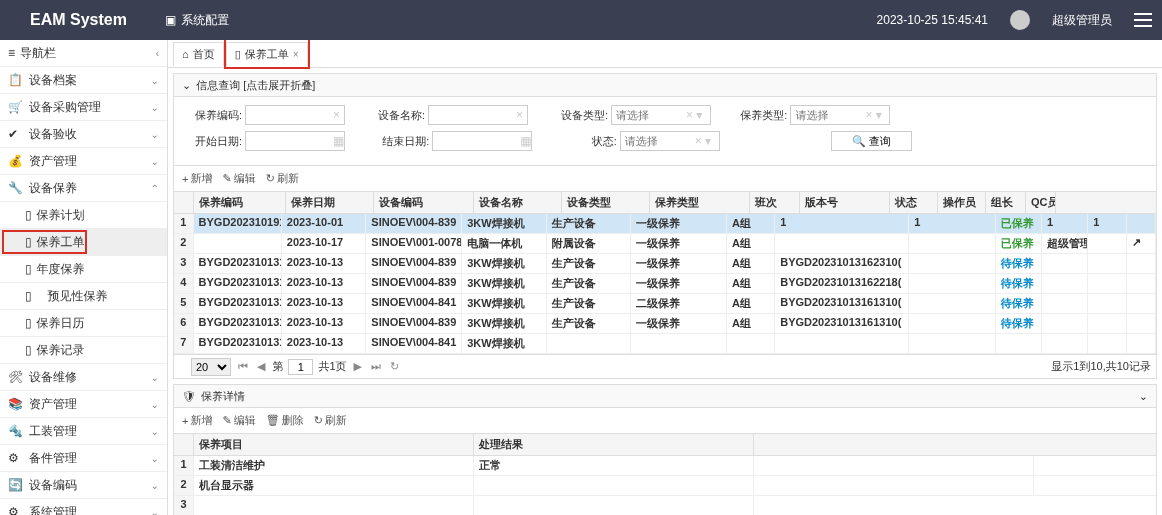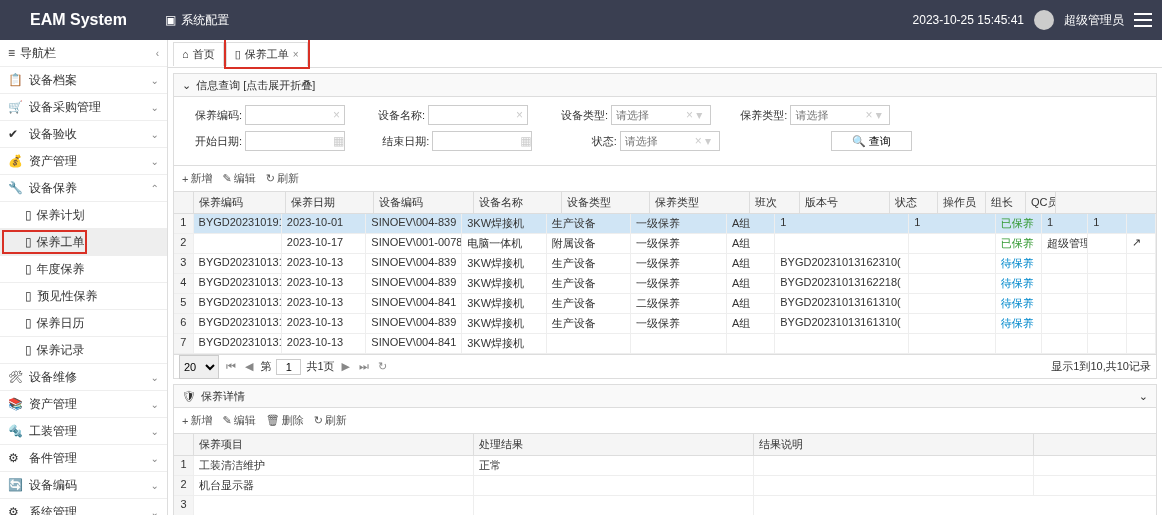--- a/index.html
+++ b/index.html
@@ -1,20 +1,20 @@
 <!DOCTYPE html>
 <html><head>
 <meta charset="utf-8">
 <style>
 * { margin: 0; padding: 0; box-sizing: border-box; font-family: "Microsoft YaHei", Arial, sans-serif; }
 body { background: #fff; font-size: 12px; color: #333; overflow: hidden; }
 .header { height: 40px; background: #3a3f51; color: #fff; display: flex; align-items: center; padding: 0 10px; }
 .logo { font-size: 16px; font-weight: bold; width: 155px; padding-left: 20px; }
 .sys-config { display: flex; align-items: center; gap: 5px; }
-.header-right { margin-left: auto; display: flex; align-items: center; gap: 10px; justify-content: space-between; }
+.header-right { margin-left: auto; display: flex; align-items: center; gap: 22px; justify-content: space-between; }
 .avatar { width: 20px; height: 20px; border-radius: 50%; background: #ccc; }
 .menu-icon { width: 18px; height: 14px; display: flex; flex-direction: column; justify-content: space-between; cursor: pointer; }
 .menu-icon span { height: 2px; background: #fff; }
 .container { display: flex; height: calc(100vh - 40px); }
 .sidebar { width: 168px; border-right: 1px solid #ddd; overflow-y: auto; background: #fff; }
 .side-item { height: 27px; display: flex; align-items: center; padding: 0 8px; border-bottom: 1px solid #eee; cursor: pointer; position: relative; }
 .side-item .icon { width: 16px; margin-right: 5px; font-size: 12px; }
 .side-item .chev { position: absolute; right: 8px; font-size: 10px; color: #888; }
 .side-sub { padding-left: 25px; background: #fff; }
 .side-sub.active { background: #eee; }
@@ -27,31 +27,31 @@
 .content { flex: 1; padding: 5px; overflow-y: auto; }
 .panel-header { height: 24px; display: flex; align-items: center; padding: 0 8px; border: 1px solid #ddd; background: #f9f9f9; font-size: 11px; gap: 5px; }
 .panel-body { border: 1px solid #ddd; border-top: none; padding: 8px; }
 .form-row { display: flex; gap: 25px; margin-bottom: 6px; align-items: center; }
 .form-group { display: flex; align-items: center; gap: 3px; }
 .form-label { width: 60px; text-align: right; font-size: 11px; }
 .form-input { width: 100px; height: 20px; border: 1px solid #ccc; padding: 0 4px; font-size: 11px; }
 .btn-search { height: 20px; padding: 0 20px; border: 1px solid #ccc; background: #fff; font-size: 11px; display: inline-flex; align-items: center; gap: 3px; cursor: pointer; }
 .toolbar { display: flex; gap: 10px; padding: 5px 8px; border: 1px solid #ddd; border-top: none; font-size: 11px; }
 .toolbar-btn { color: #555; cursor: pointer; display: flex; align-items: center; gap: 2px; }
-.grid { border: 1px solid #ddd; border-top: none; }
+.grid { border: 1px solid #ddd; border-top: none; font-weight: bold; }
 .grid-head { display: flex; background: #f5f5f5; border-bottom: 1px solid #ddd; height: 22px; }
 .grid-head .cell { border-right: 1px solid #ddd; padding: 3px 5px; font-size: 11px; overflow: hidden; white-space: nowrap; }
 .grid-row { display: flex; height: 20px; border-bottom: 1px solid #eee; }
 .grid-row.selected { background: #d0e5f5; }
 .grid-row .cell { border-right: 1px solid #eee; padding: 2px 5px; font-size: 11px; overflow: hidden; white-space: nowrap; }
 .cell.num { width: 20px; text-align: center; background: #f5f5f5; }
 .status-done { color: #393; }
 .status-wait { color: #08c; }
 .pager { height: 24px; border: 1px solid #ddd; border-top: none; display: flex; align-items: center; padding: 0 5px; gap: 5px; font-size: 11px; }
-.page-size { width: 40px; height: 24px; border: 1px solid #ccc; font-size: 11px; }
+.page-size { width: 40px; height: 18px; border: 1px solid #ccc; font-size: 11px; margin-left: 12px; }
 .page-input { width: 25px; height: 16px; border: 1px solid #ccc; text-align: center; font-size: 11px; }
 .pager-info { margin-left: auto; }
 .pbtn { color: #888; cursor: pointer; padding: 0 2px; }
 .section-gap { height: 5px; }
 .c-code{width:92px}.c-date{width:88px}.c-devcode{width:100px}.c-devname{width:88px}.c-devtype{width:88px}.c-mtype{width:100px}.c-shift{width:50px}.c-formno{width:140px}.c-ver{width:90px}.c-status{width:48px}.c-op{width:48px}.c-leader{width:40px}.c-qc{width:30px}
 .d-item{width:280px}.d-result{width:280px}.d-note{width:280px}
 </style>
 </head>
 <body>
 
@@ -114,21 +114,21 @@
           <span>▯</span>
           <span style="margin-left:5px">保养工单</span>
           <span class="highlight"></span>
         </div>
         <div class="side-item side-sub">
           <span>▯</span>
           <span style="margin-left:5px">年度保养</span>
         </div>
         <div class="side-item side-sub">
           <span>▯</span>
-          <span style="margin-left:6px">预见性保养</span>
+          <span style="margin-left:16px">预见性保养</span>
         </div>
         <div class="side-item side-sub">
           <span>▯</span>
           <span style="margin-left:5px">保养日历</span>
         </div>
         <div class="side-item side-sub">
           <span>▯</span>
           <span style="margin-left:5px">保养记录</span>
         </div>
         <div class="side-item">
@@ -412,21 +412,20 @@
         <span class="toolbar-btn">
             <span>↻</span>
             <span>刷新</span>
           </span>
       </div>
       <div class="grid">
         <div class="grid-head">
           <div class="cell num"></div>
           <div class="cell d-item">保养项目</div>
           <div class="cell d-result">处理结果</div>
-          <div class="cell d-note">结果说明</div>
         </div>
         <div id="detail-body">
             <div class="grid-row">
               <div class="cell num">1</div>
               <div class="cell d-item">工装清洁维护</div>
               <div class="cell d-result">正常</div>
               <div class="cell d-note"></div>
             </div>
             <div class="grid-row">
               <div class="cell num">2</div>

